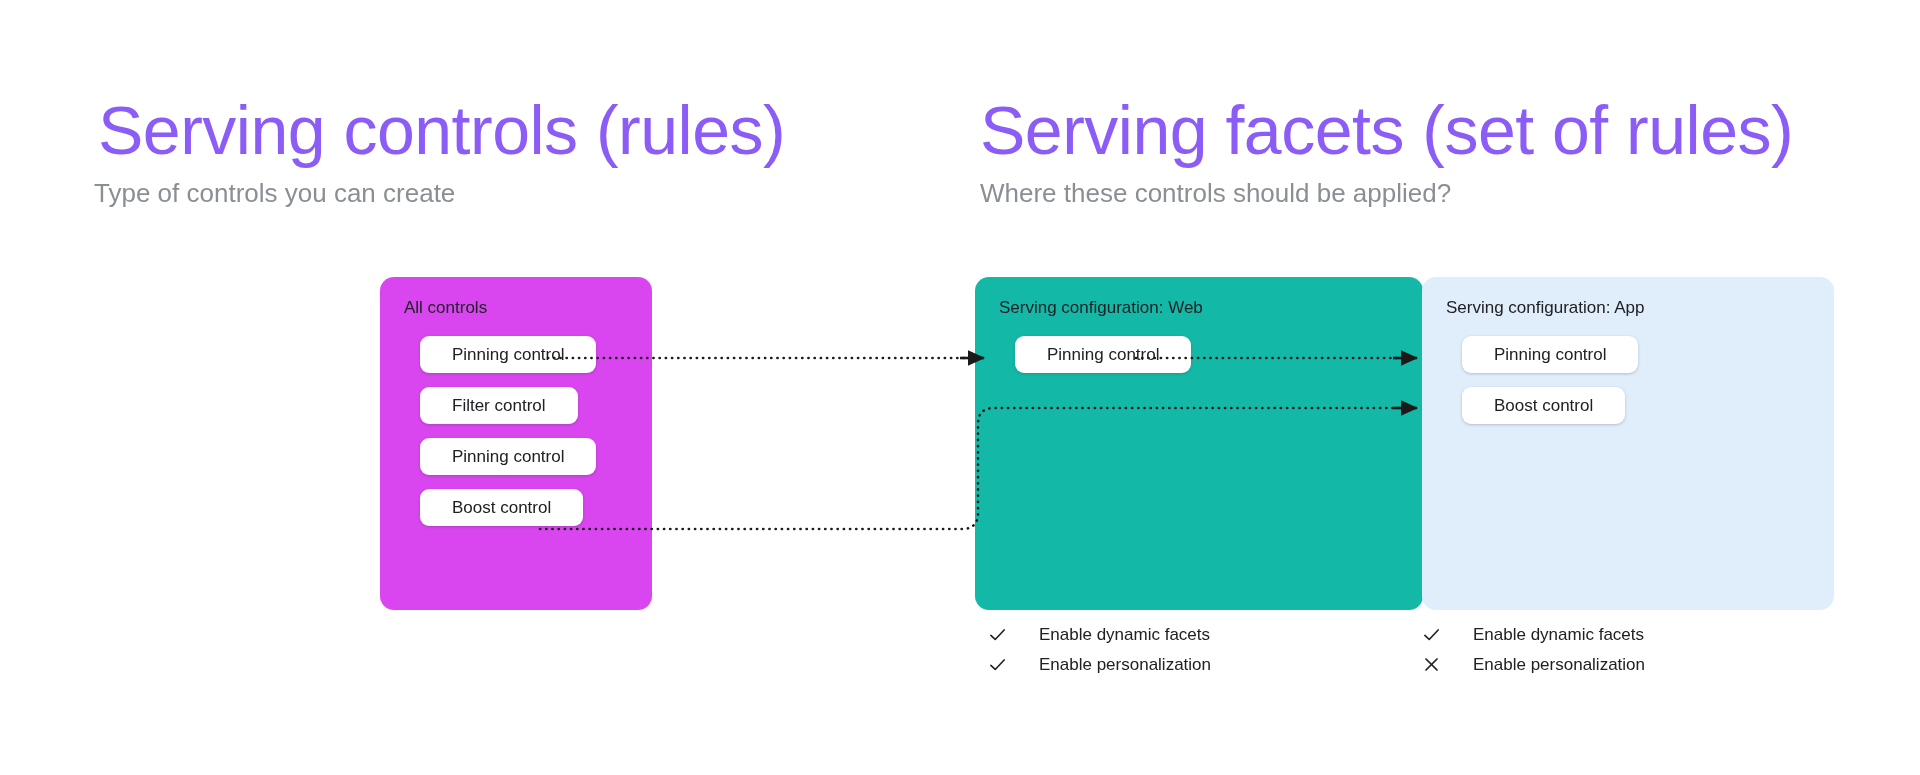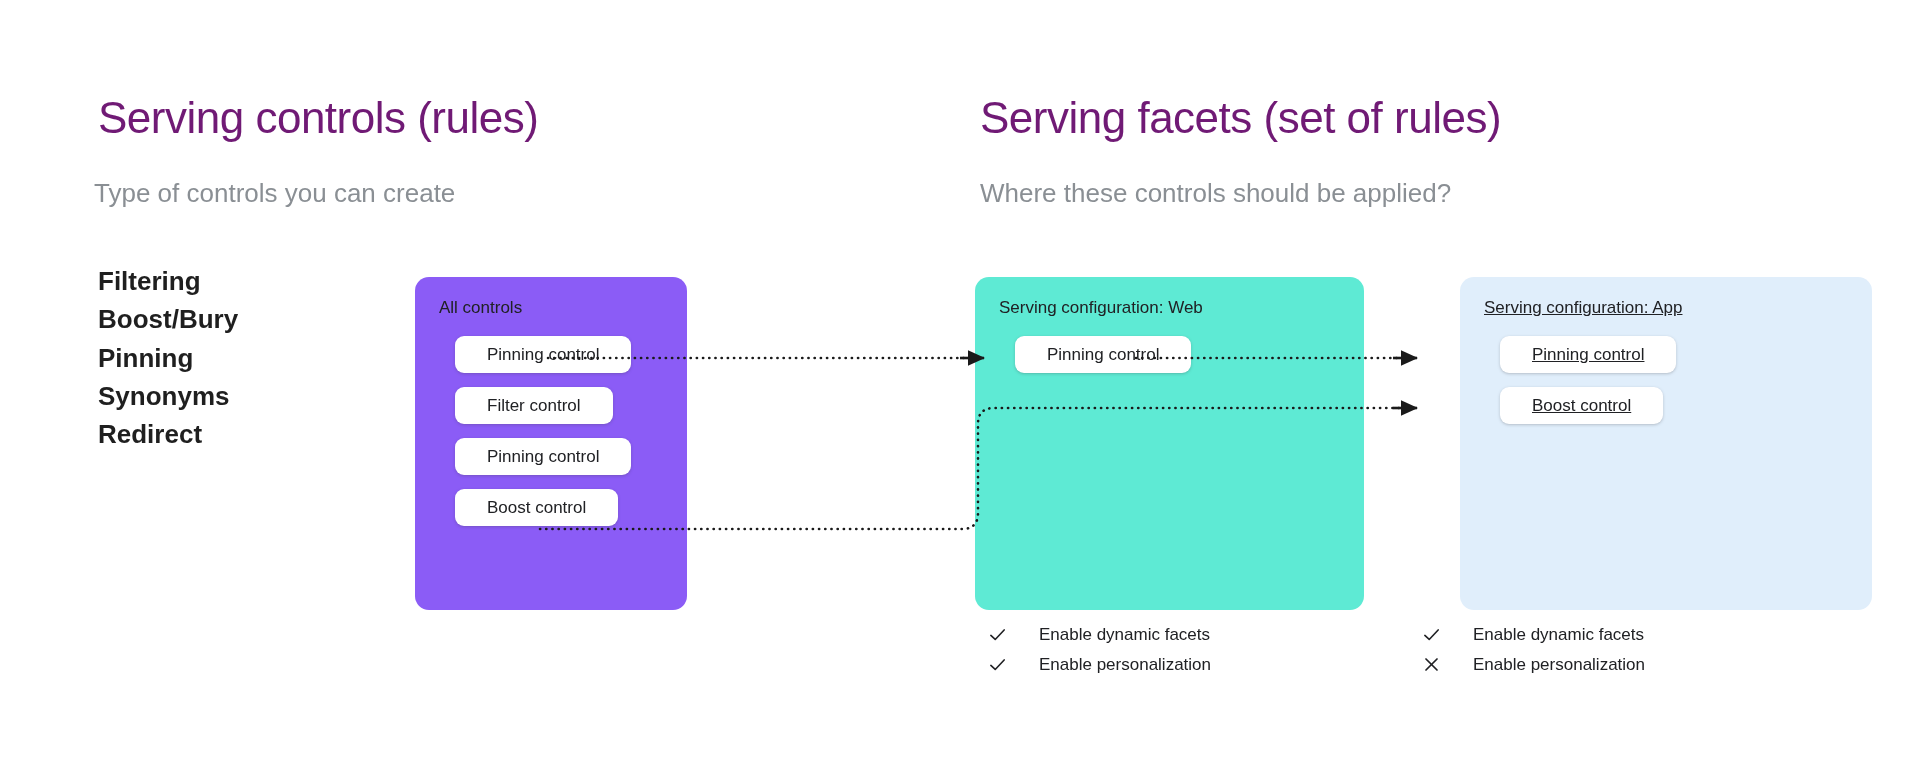--- a/index.html
+++ b/index.html
@@ -20,24 +20,24 @@
   .stage {
     position: absolute;
     left: 0; top: 0;
     width: 1920px;
     height: 775px;
   }
 
   
   .col-title {
     position: absolute;
-    font-size: 44px;
+    font-size: 68px;
     font-weight: 400;
     letter-spacing: -0.5px;
-    color: #701a75;
+    color: #8b5cf6;
     white-space: nowrap;
     line-height: 1;
   }
   .col-sub {
     position: absolute;
     font-size: 26px;
     font-weight: 400;
     color: #8a8f94;
     white-space: nowrap;
     line-height: 1;
@@ -66,34 +66,33 @@
   }
 
   
   .card {
     position: absolute;
     border-radius: 14px;
     box-sizing: border-box;
     padding: 22px 24px 0 24px;
   }
   #card-all {
-    left: 415px; top: 277px;
+    left: 380px; top: 277px;
     width: 272px; height: 333px;
-    background: #8b5cf6;
+    background: #d946ef;
   }
   #card-web {
     left: 975px; top: 277px;
-    width: 389px; height: 333px;
-    background: #5eead4;
+    width: 448px; height: 333px;
+    background: #14b8a6;
   }
   #card-app {
-    left: 1460px; top: 277px;
+    left: 1422px; top: 277px;
     width: 412px; height: 333px;
     background: #e0eefb;
-    text-decoration: underline;
   }
 
   .card-label {
     font-size: 17px;
     font-weight: 400;
     color: #202124;
     line-height: 1;
     margin-bottom: 20px;
     white-space: nowrap;
   }
@@ -156,27 +155,20 @@
 <body>
 
 <div class="stage">
 
   <div class="col-title" id="title-left">Serving controls (rules)</div>
   <div class="col-sub" id="sub-left">Type of controls you can create</div>
 
   <div class="col-title" id="title-right">Serving facets (set of rules)</div>
   <div class="col-sub" id="sub-right">Where these controls should be applied?</div>
 
-  <div class="type-list">
-    <div class="type-item">Filtering</div>
-    <div class="type-item">Boost/Bury</div>
-    <div class="type-item">Pinning</div>
-    <div class="type-item">Synonyms</div>
-    <div class="type-item">Redirect</div>
-  </div>
 
   <div class="card" id="card-all">
     <div class="card-label">All controls</div>
     <div class="chips">
       <div class="chip">Pinning control</div>
       <div class="chip">Filter control</div>
       <div class="chip">Pinning control</div>
       <div class="chip">Boost control</div>
     </div>
   </div>

